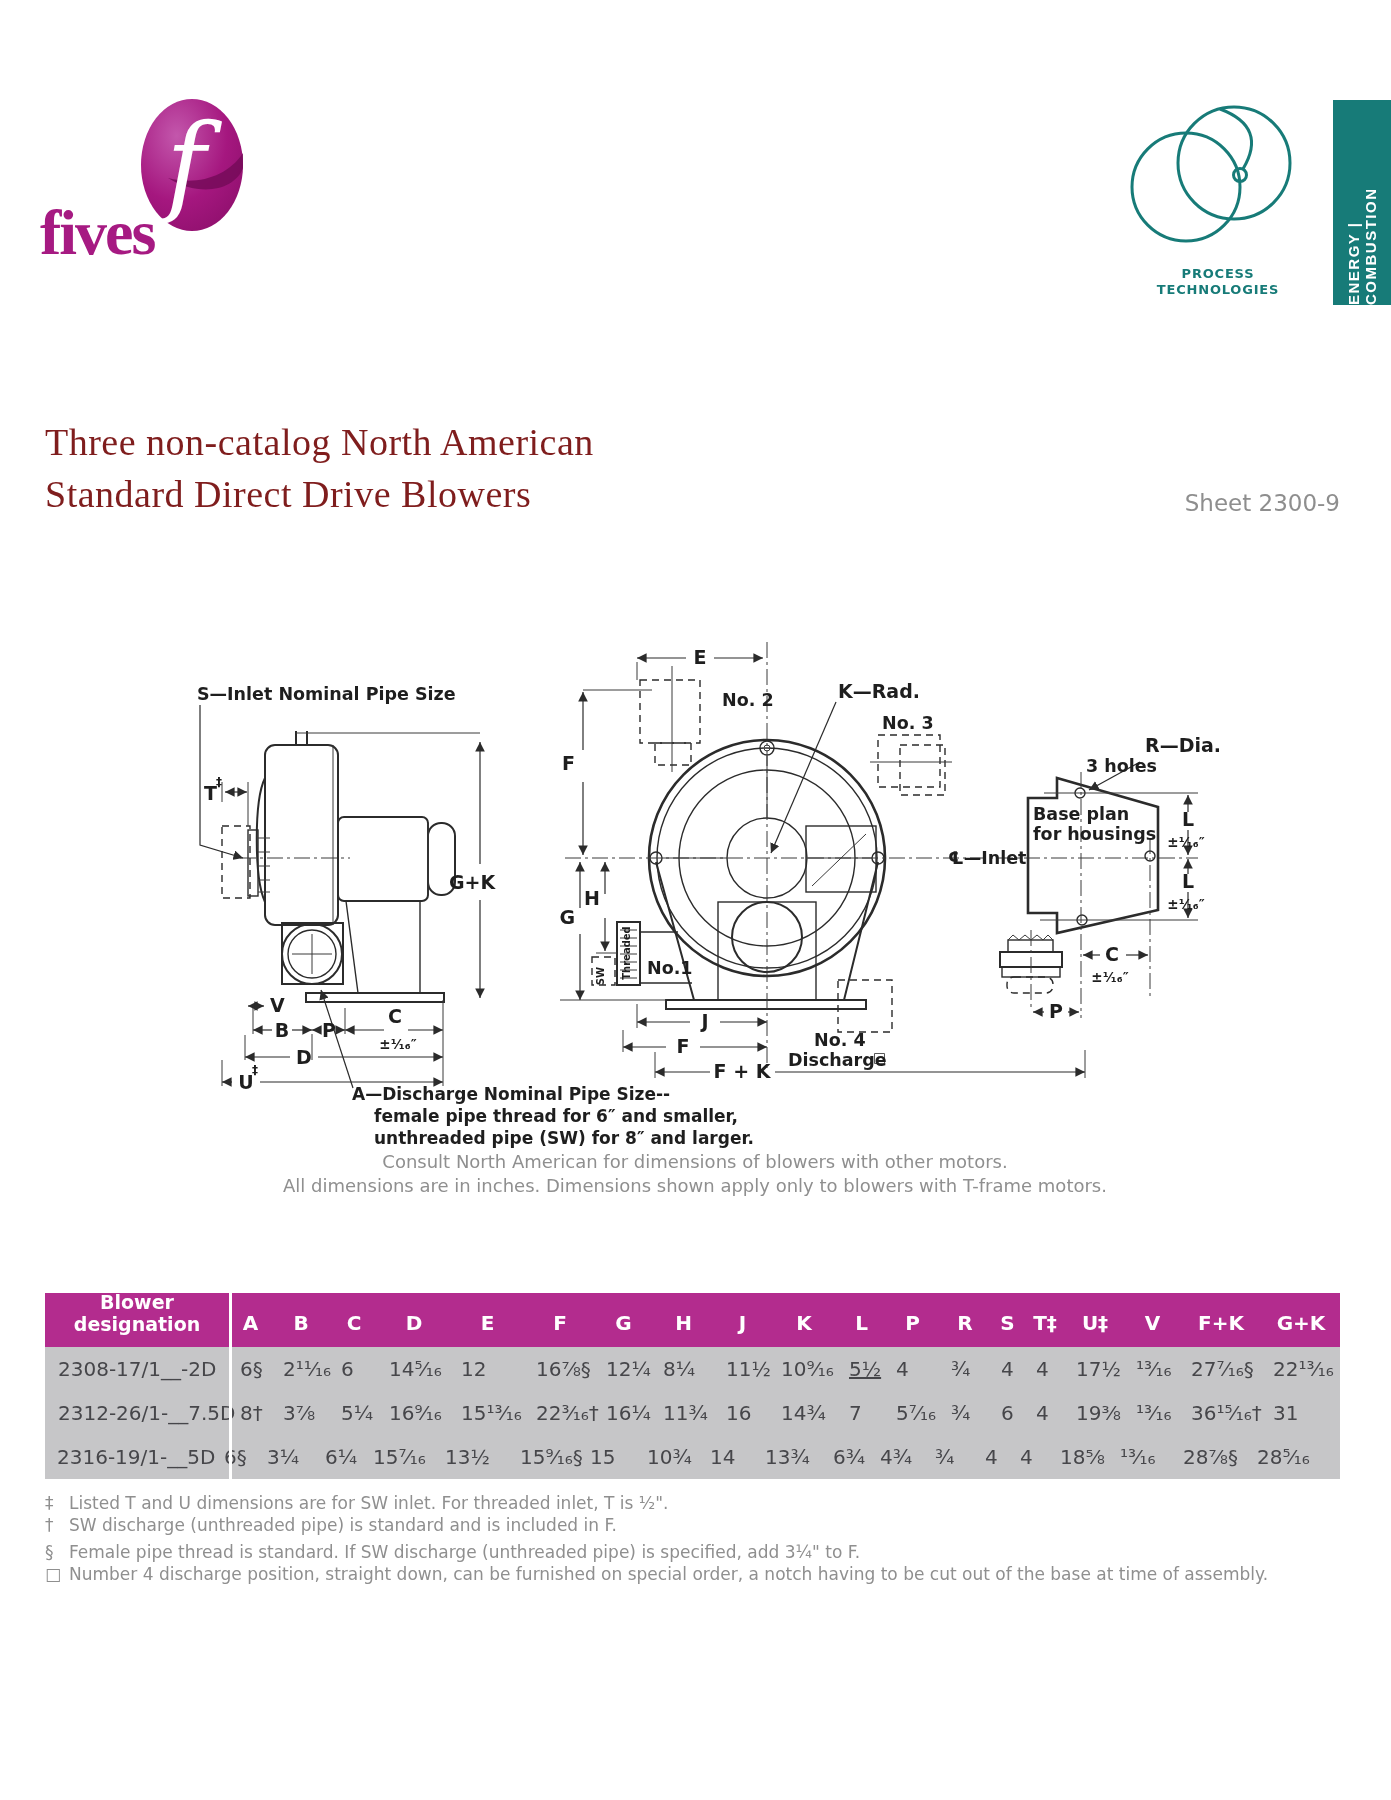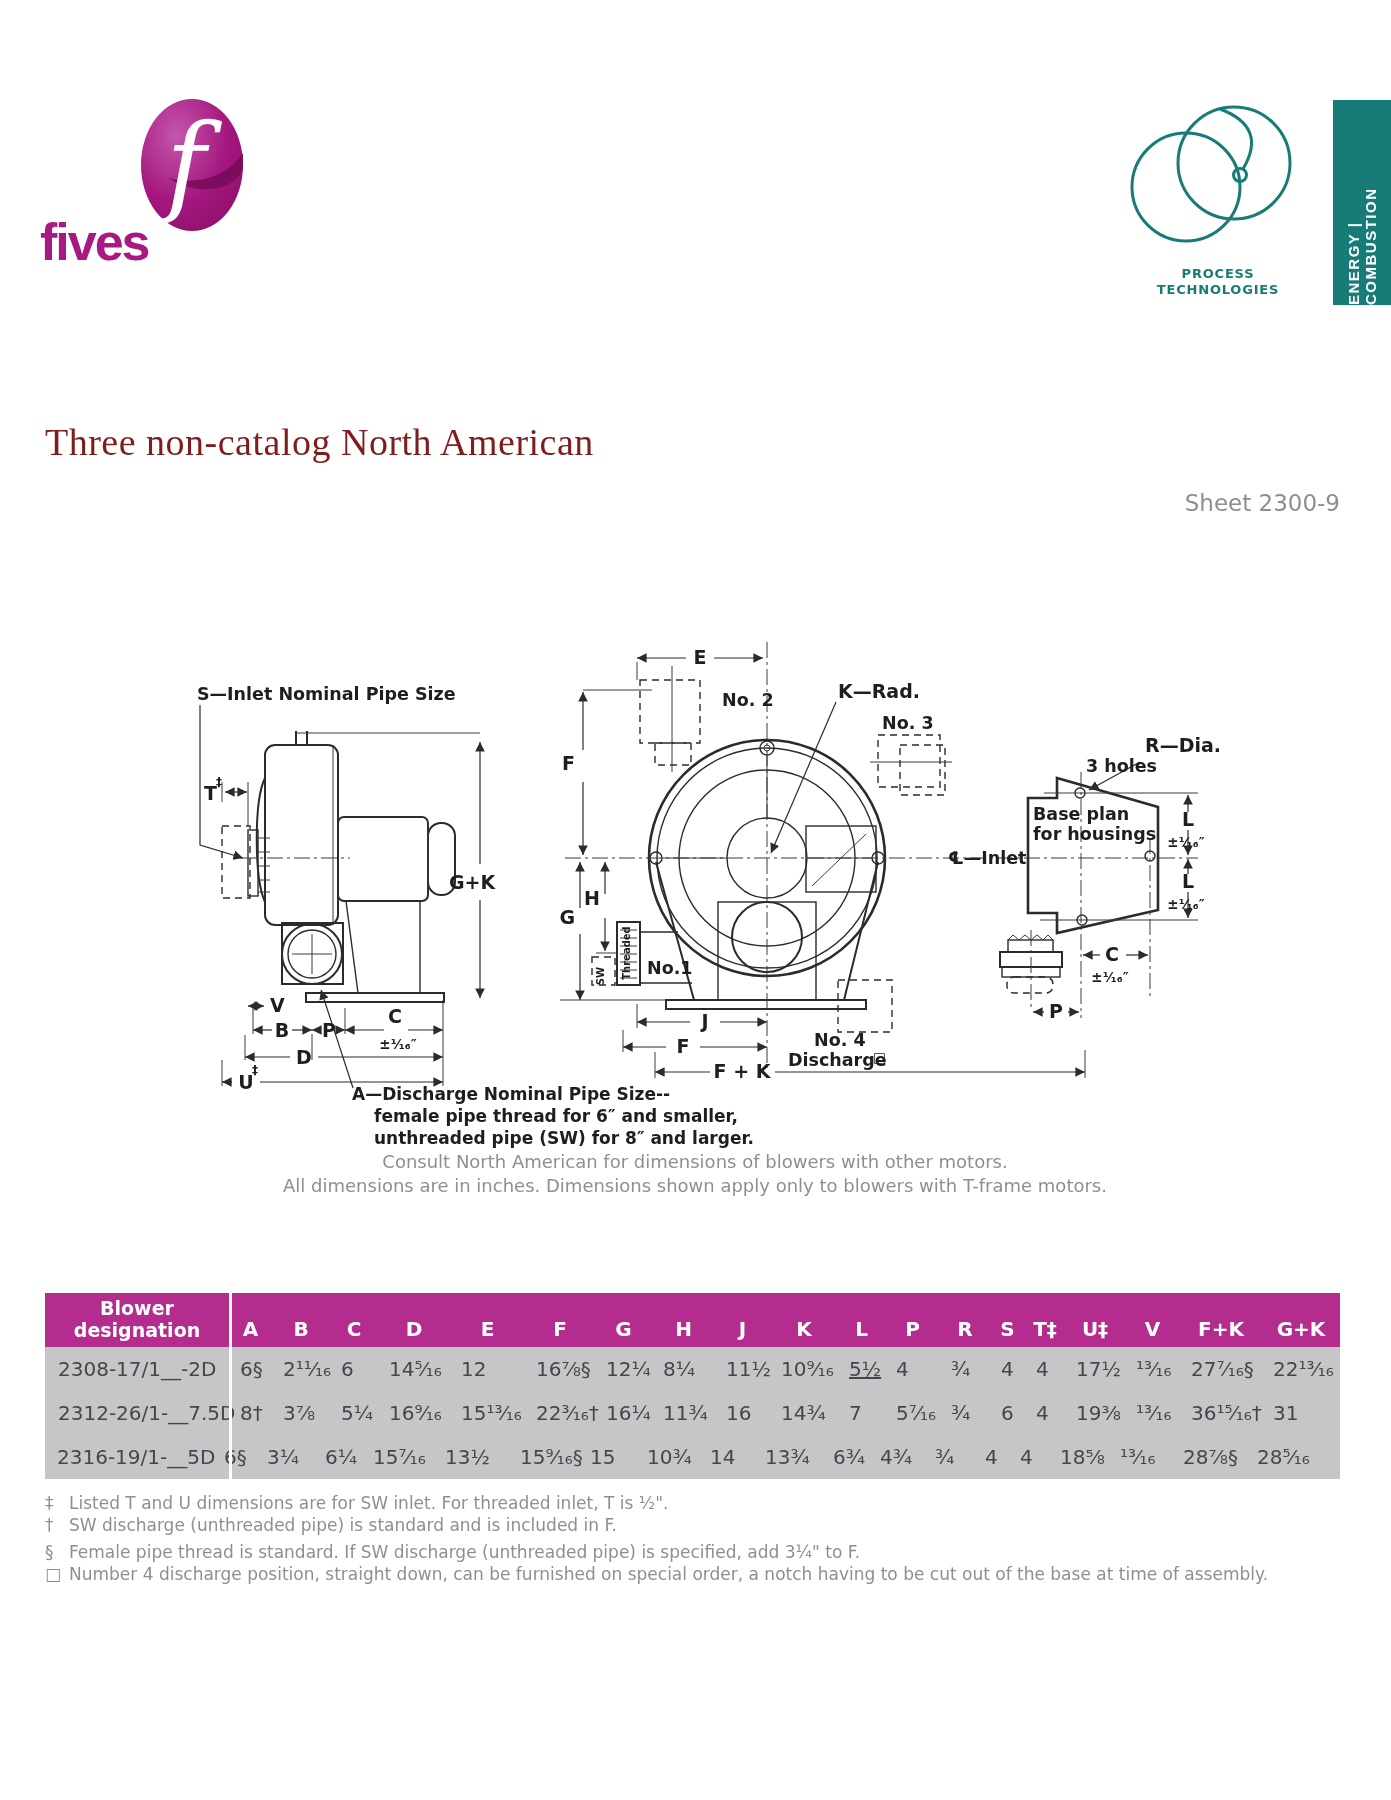--- a/index.html
+++ b/index.html
@@ -1,20 +1,20 @@
 <!DOCTYPE html>
 <html><head>
 <meta charset="utf-8">
 <style>
   html,body{margin:0;padding:0;background:#e8e8e8;}
   #page{position:relative;width:1391px;height:1800px;background:#ffffff;overflow:hidden;
         font-family:"DejaVu Sans",sans-serif;}
   
-  #fives-wordmark{position:absolute;left:40px;top:212px;font-family:Liberation Sans, sans-serif;
-        font-size:52px;font-weight:bold;letter-spacing:-2px;color:#a61a82;}
+  #fives-wordmark{position:absolute;left:40px;top:196px;font-family:Liberation Serif, serif;
+        font-size:64px;font-weight:bold;letter-spacing:-2px;color:#a61a82;}
   #process-logo-text{position:absolute;left:1128px;top:266px;width:180px;text-align:center;
         color:#177b78;font-weight:bold;font-size:13px;letter-spacing:.8px;line-height:16px;}
   #side-tab{position:absolute;right:0;top:100px;width:58px;height:205px;background:#177b78;
         display:flex;align-items:center;justify-content:center;}
   #side-tab span{writing-mode:vertical-rl;transform:rotate(180deg);color:#fff;font-weight:bold;
         font-size:15px;letter-spacing:1.5px;font-family:"Liberation Sans",sans-serif;}
   
   .title{position:absolute;left:45px;font-family:"Liberation Serif",serif;color:#7f1d1d;
         font-size:38px;letter-spacing:.5px;}
   #title1{top:420px;} #title2{top:472px;}
@@ -32,21 +32,21 @@
   #drawing .t19{font-size:19px}#drawing .t18{font-size:17.5px}#drawing .t17{font-size:17px}
   #drawing .t13{font-size:13.5px}#drawing .t12{font-size:12px}#drawing .t10{font-size:10px}
   #drawing .mid{text-anchor:middle}#drawing .end{text-anchor:end}
   
   #caption{position:absolute;left:95px;top:1150px;width:1200px;text-align:center;color:#8f8f8f;
         font-size:18px;line-height:24px;}
   
   #spec-table{position:absolute;left:45px;top:1293px;width:1295px;}
   .trow{display:flex;}
   #thead{background:#b32c8e;height:54px;color:#fff;}
-  #thead .cell{display:flex;flex-direction:column;justify-content:flex-end;padding-bottom:6px;
+  #thead .cell{display:flex;flex-direction:column;justify-content:flex-end;padding-bottom:12px;
         box-sizing:border-box;font-weight:bold;font-size:20px;text-align:center;}
   #thead .desig-h{font-size:19px;line-height:22px;}
   .drow{background:#c6c6c8;height:44px;color:#46464a;}
   .drow .cell{box-sizing:border-box;line-height:44px;font-size:20px;white-space:nowrap;
         overflow:visible;padding-left:11px;}
   .drow .desig{padding-left:13px;}
   #tsep{position:absolute;left:184px;top:0;width:3px;height:186px;background:#ffffff;}
   
   #footnotes{position:absolute;left:45px;top:1492px;width:1330px;color:#8f8f8f;font-size:17px;}
   .fnote{display:flex;line-height:22px;}
@@ -82,20 +82,21 @@
   <div id="process-logo-text">
     <div>PROCESS</div>
     <div>TECHNOLOGIES</div>
   </div>
 
   <div id="side-tab">
     <span>ENERGY | COMBUSTION</span>
   </div>
 
   <div id="title1" class="title">Three non-catalog North American</div>
+  <div id="title2" class="title">Standard Direct Drive Blowers</div>
   <div id="sheet-label">Sheet 2300-9</div>
 
   <svg id="drawing" viewBox="0 0 1391 1200">
     <defs>
       <marker id="ar" viewBox="0 0 8 8" refX="8" refY="4" markerWidth="8" markerHeight="8" orient="auto-start-reverse">
         <path d="M0,0 L8,4 L0,8 Z" fill="#2b2b2b"></path>
       </marker>
     </defs>
 
     <g>

